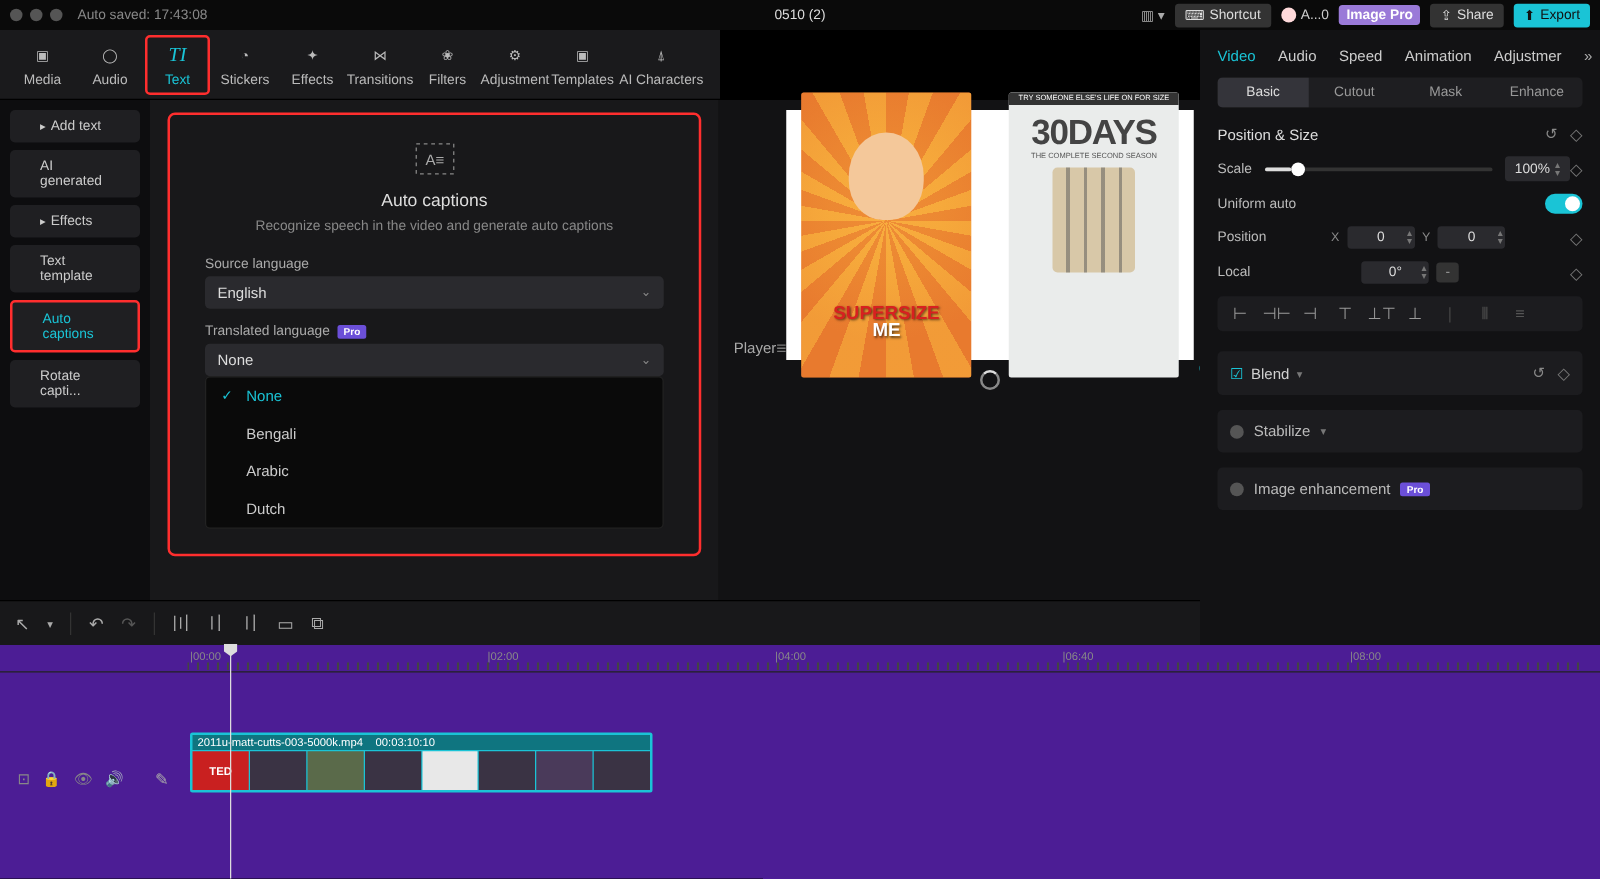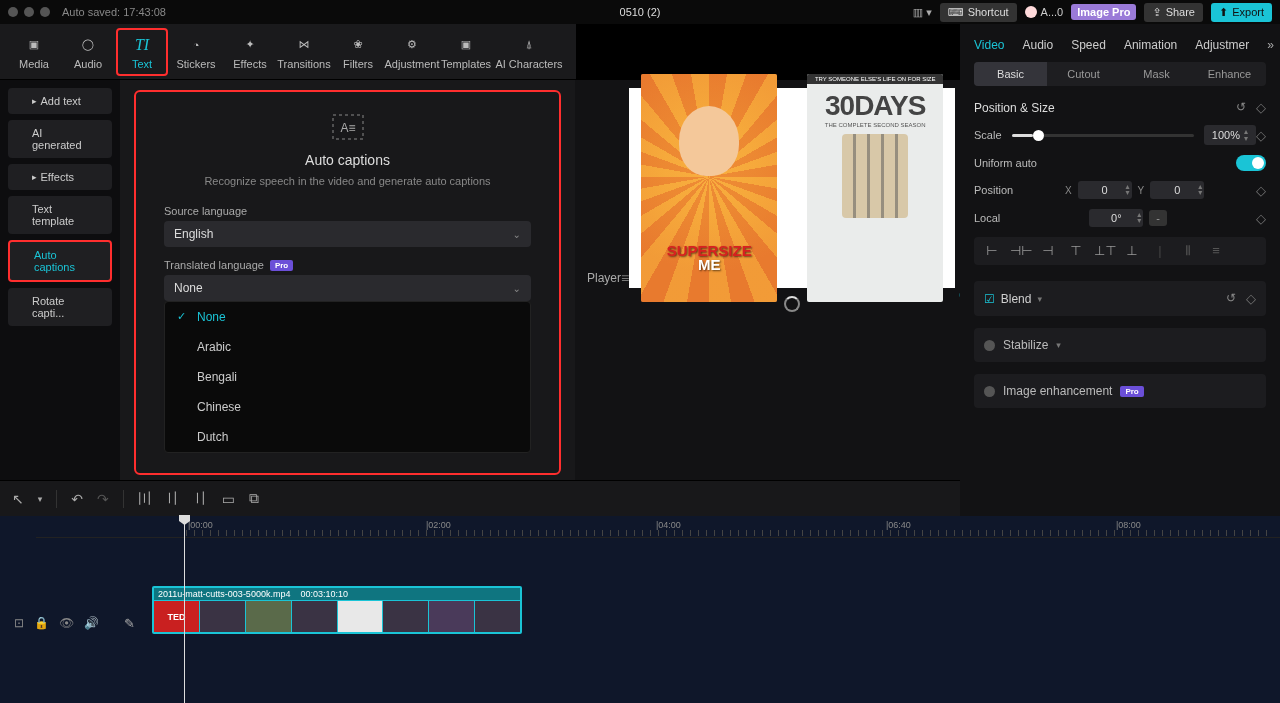--- a/index.html
+++ b/index.html
@@ -102,21 +102,21 @@
 .gray-dot { width: 11px; height: 11px; border-radius: 50%; background: #555; }
 
 
 .tl-toolbar { height: 36px; background: #18181a; display: flex; align-items: center; padding: 0 12px; gap: 14px; border-top: 1px solid #000; }
 .tl-toolbar .ti { color: #aaa; font-size: 14px; }
 .tl-toolbar .sep { width: 1px; height: 18px; background: #333; }
 .tl-right { margin-left: auto; display: flex; gap: 12px; align-items: center; }
 .tl-right .cyan { color: #1ac4d6; }
 
 
-.timeline { background: #0f172a; height: 187px; position: relative; padding-left: 36px; }
+.timeline { background: #4c1d95; height: 187px; position: relative; }
 .ruler { height: 22px; display: flex; align-items: center; font-size: 9px; color: #888; position: relative; padding-left: 150px; border-bottom: 1px solid #222; }
 .ruler-tick { position: absolute; top: 4px; font-size: 9px; color: #888; }
 .tick-marks { position: absolute; left: 150px; right: 12px; top: 14px; height: 6px; background: repeating-linear-gradient(90deg, #444 0 1px, transparent 1px 8px); }
 .playhead { position: absolute; left: 184px; top: 0; bottom: 0; width: 1px; background: #ddd; }
 .playhead::before { content: ""; position: absolute; top: -1px; left: -5px; width: 11px; height: 10px; background: #ddd; clip-path: polygon(0 0, 100% 0, 100% 60%, 50% 100%, 0 60%); }
 .clip { position: absolute; left: 152px; top: 70px; width: 370px; height: 48px; background: #1ac4d6; border-radius: 2px; padding: 2px; display: flex; flex-direction: column; }
 .clip-label { background: rgba(0,0,0,0.4); color: #fff; font-size: 9px; padding: 1px 4px; display: flex; gap: 10px; }
 .clip-thumbs { flex: 1; display: flex; gap: 1px; margin-top: 1px; }
 .clip-thumbs .th { flex: 1; background: #3a3344; }
 .clip-thumbs .th.ted { background: #c92020; display: flex; align-items: center; justify-content: center; color: #fff; font-size: 9px; font-weight: 700; }
@@ -243,23 +243,22 @@
       <div class="form-label">
         <span>Translated language</span>
         <span class="probadge">Pro</span>
       </div>
       <div class="select" style="margin-bottom:0;">
         <span>None</span>
           <span class="chev">⌄</span>
       </div>
       <div class="dropdown">
         <div class="dropdown-item selected">None</div>
+        <div class="dropdown-item">Bengali</div>
         <div class="dropdown-item">Arabic</div>
-        <div class="dropdown-item">Bengali</div>
-        <div class="dropdown-item">Chinese</div>
         <div class="dropdown-item">Dutch</div>
       </div>
     </div>
   </div>
 
   <div class="player-col">
     <div class="player-header">
       <span>Player</span>
       <span class="hamb">≡</span>
     </div>

